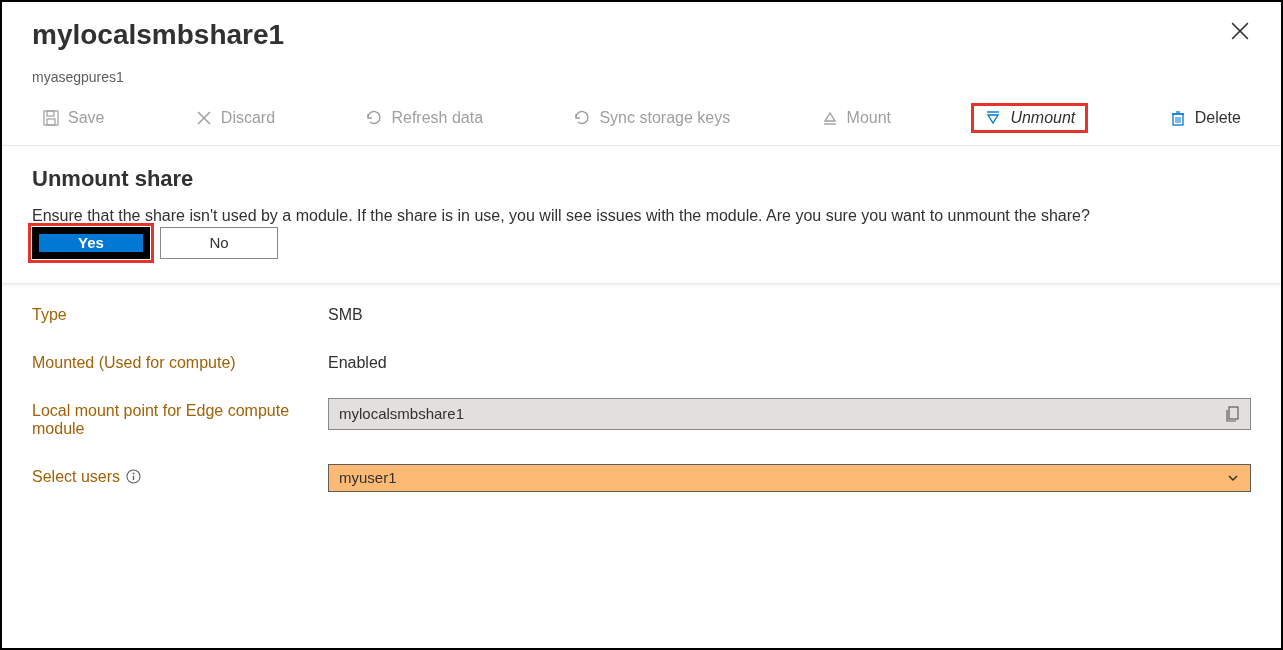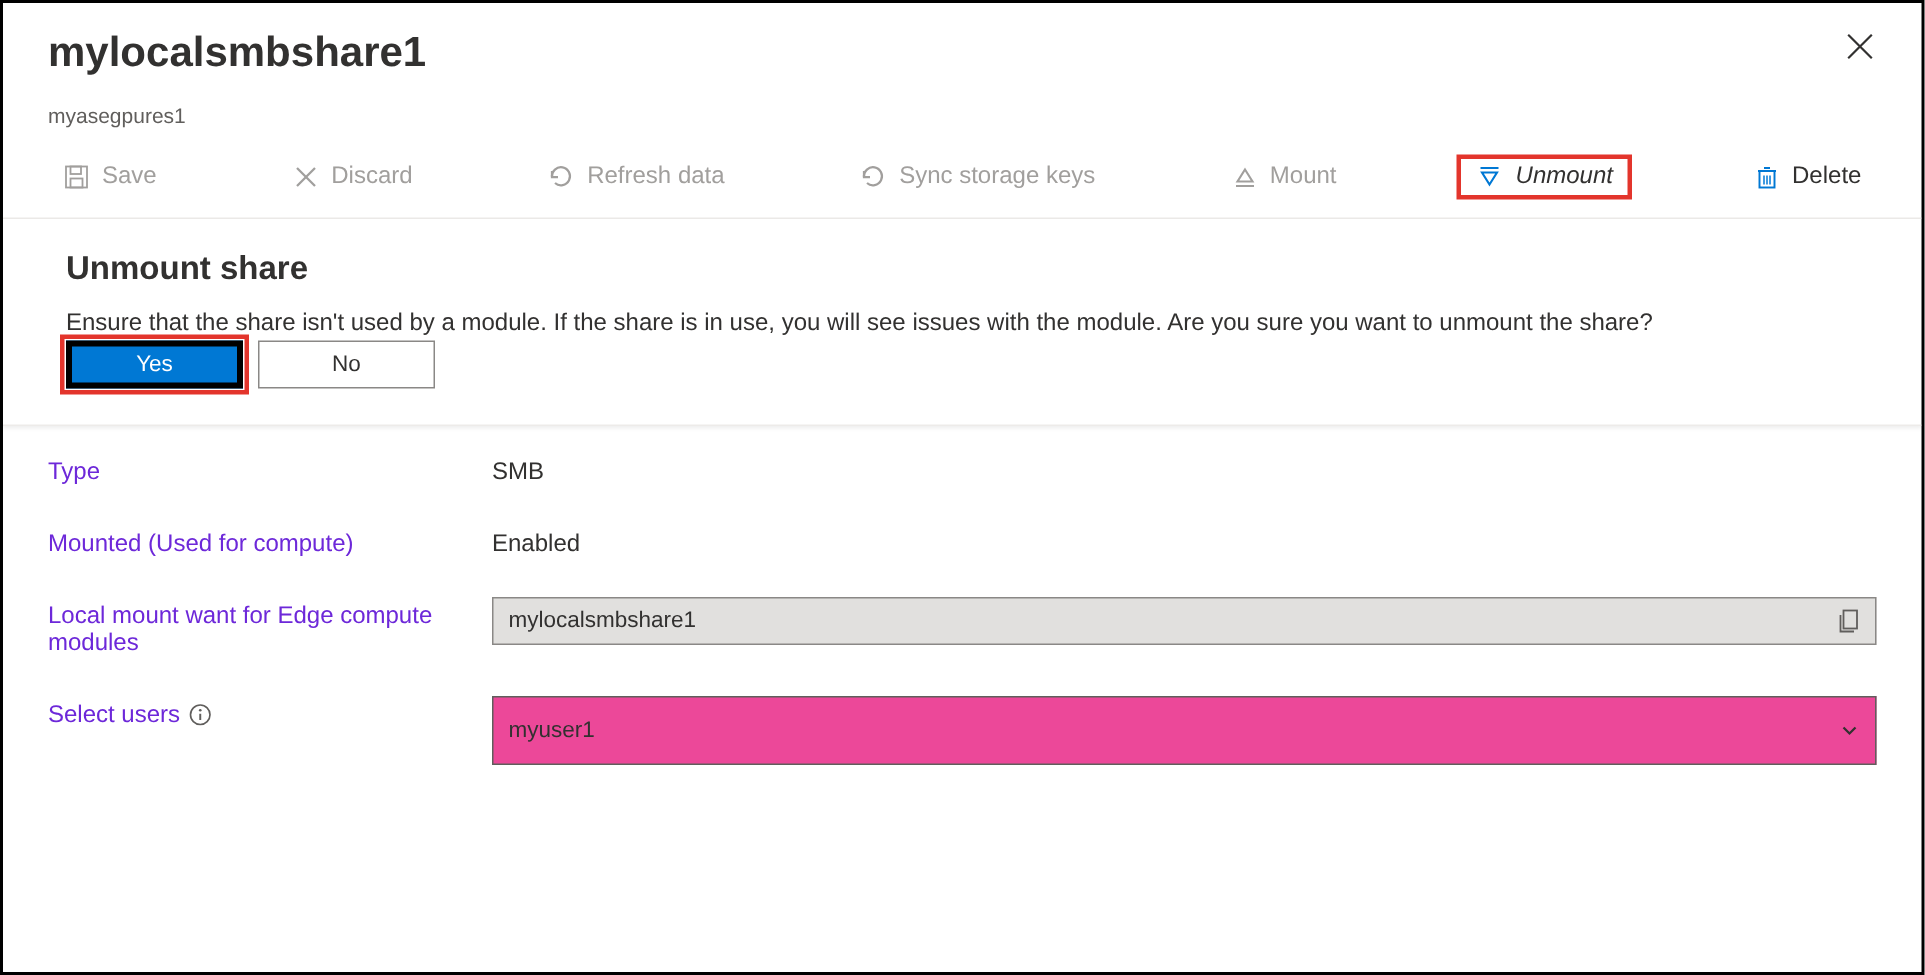--- a/index.html
+++ b/index.html
@@ -68,21 +68,21 @@
     }
     .toolbar-item.highlighted {
       border: 3px solid #e3352c;
       padding: 3px 10px;
     }
     .toolbar-item.highlighted .label {
       color: #323130;
       font-style: italic;
     }
     .dialog-section {
-      padding: 20px 30px 24px 42px;
+      padding: 20px 30px 24px 30px;
       border-bottom: 1px solid #edebe9;
       box-shadow: 0 1px 3px rgba(0,0,0,0.08);
     }
     .dialog-title {
       font-size: 22px;
       font-weight: 600;
       margin-bottom: 12px;
     }
     .dialog-text {
       font-size: 16px;
@@ -101,39 +101,39 @@
       cursor: pointer;
       display: flex;
       align-items: center;
       justify-content: center;
       border: 1px solid #8a8886;
       background: #fff;
     }
     .btn-primary {
       background: #0078d4;
       color: #fff;
-      border: 4px solid #000000;
-      font-weight: 400;
+      border: 7px solid #000000;
+      font-weight: 700;
     }
     .btn-primary.highlighted-btn {
       outline: 3px solid #e3352c;
       outline-offset: 1px;
     }
     .details {
       padding: 18px 30px;
     }
     .detail-row {
       display: flex;
       align-items: flex-start;
       margin-bottom: 26px;
     }
     .detail-label {
       width: 296px;
       font-size: 16px;
-      color: #6d28d9;
+      color: #a16207;
       padding-top: 4px;
       display: flex;
       align-items: center;
       gap: 6px;
     }
     .detail-value {
       font-size: 16px;
       color: #323130;
       padding-top: 4px;
     }
@@ -144,22 +144,22 @@
       border: 1px solid #8a8886;
       padding: 0 10px;
       display: flex;
       align-items: center;
       justify-content: space-between;
       font-size: 15px;
       color: #323130;
     }
     .select-input {
       flex: 1;
-      height: 46px;
-      background: #ec4899;
+      height: 28px;
+      background: #fdba74;
       border: 1px solid #605e5c;
       padding: 0 10px;
       display: flex;
       align-items: center;
       justify-content: space-between;
       font-size: 15px;
       color: #323130;
       cursor: pointer;
     }
     .copy-icon, .chevron-icon {
@@ -271,21 +271,21 @@
 <div class="details">
   <div class="detail-row">
     <div class="detail-label">Type</div>
     <div class="detail-value">SMB</div>
   </div>
   <div class="detail-row">
     <div class="detail-label">Mounted (Used for compute)</div>
     <div class="detail-value">Enabled</div>
   </div>
   <div class="detail-row">
-    <div class="detail-label">Local mount want for Edge compute modules</div>
+    <div class="detail-label">Local mount point for Edge compute module</div>
     <div class="readonly-input">
       <span>mylocalsmbshare1</span>
       <span class="copy-icon">
         <svg width="14" height="16" viewBox="0 0 14 16">
             <rect x="3" y="1" width="9" height="12" fill="none" stroke="#605e5c" stroke-width="1.2"></rect>
             <polyline points="1,4 1,15 10,15" fill="none" stroke="#605e5c" stroke-width="1.2"></polyline>
           </svg>
       </span>
     </div>
   </div>

